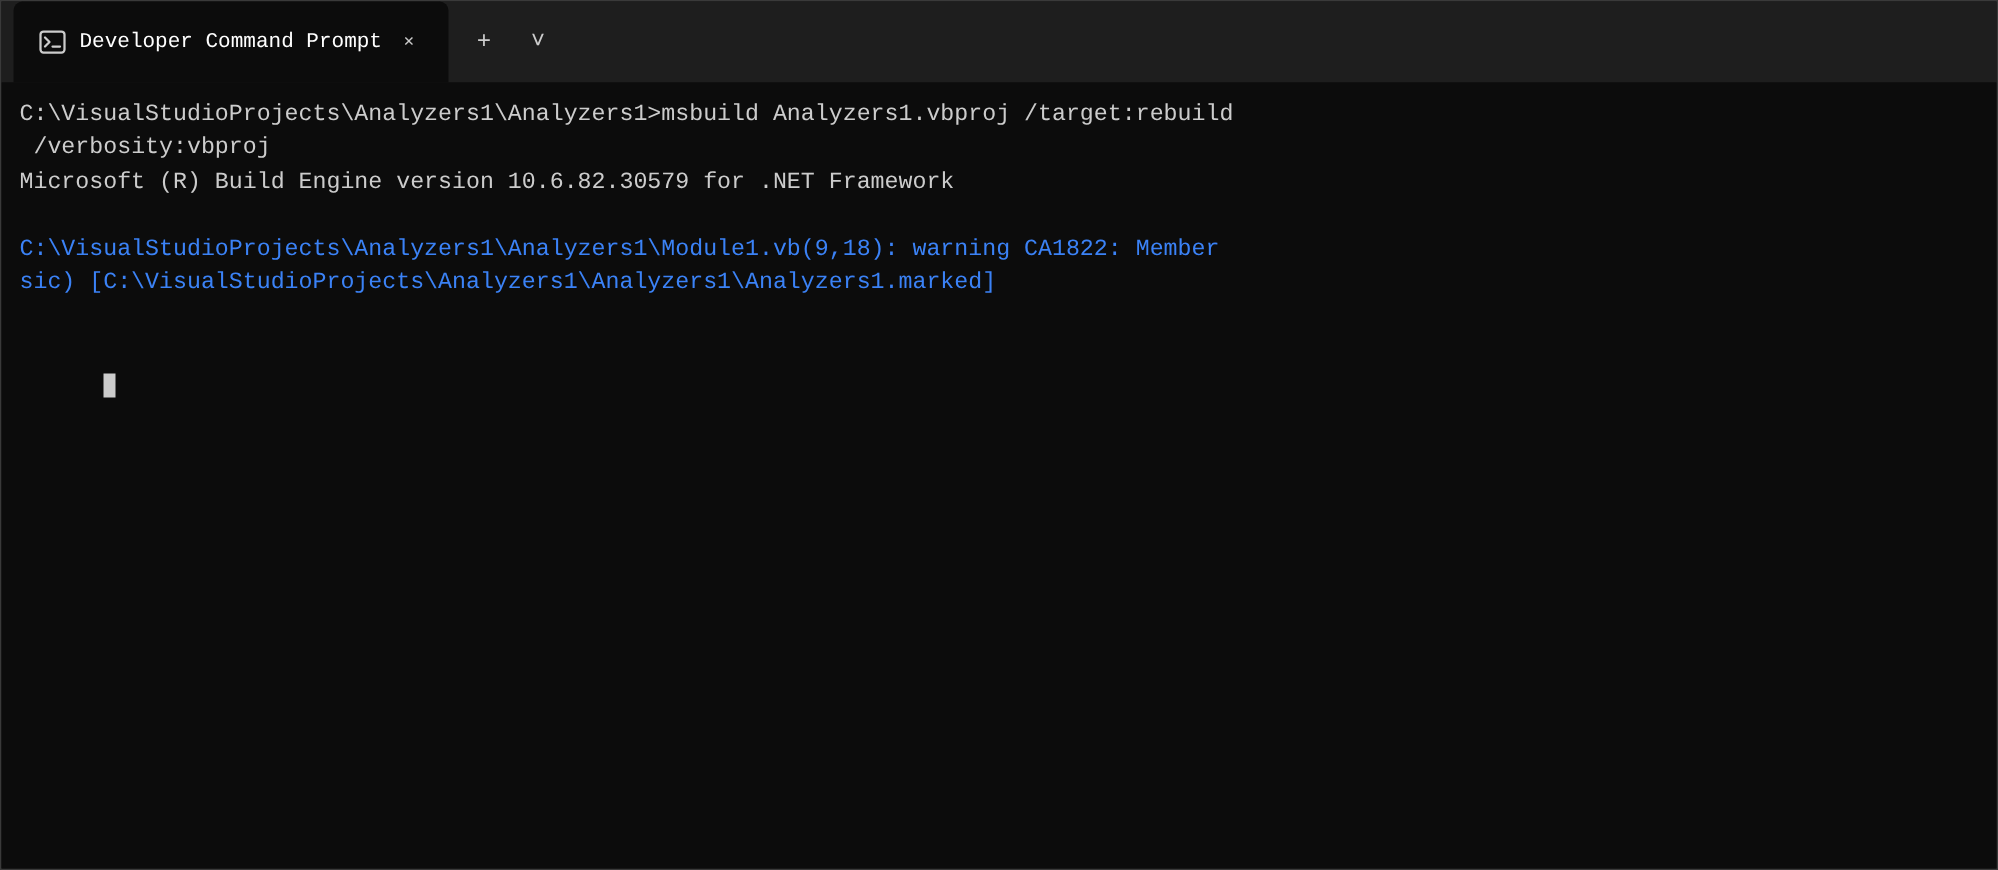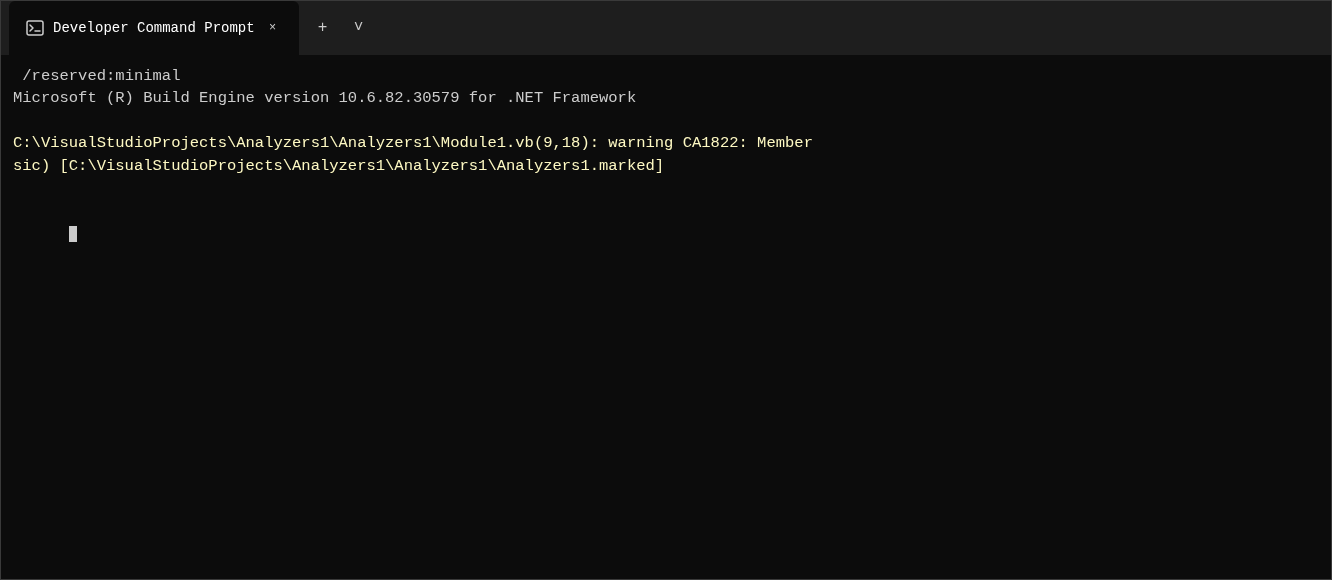--- a/index.html
+++ b/index.html
@@ -97,21 +97,21 @@
       overflow: hidden;
       font-size: 15.5px;
       line-height: 1.45;
     }
 
     .line-white {
       color: #cccccc;
     }
 
     .line-yellow {
-      color: #fef9c3;
+      color: #3b82f6;
     }
 
     .cursor {
       display: inline-block;
       width: 8px;
       height: 16px;
       background: #cccccc;
       vertical-align: text-bottom;
       animation: blink 1s step-end infinite;
     }
@@ -146,21 +146,22 @@
       <span>Developer Command Prompt</span>
       <div class="tab-close">×</div>
     </div>
     <div class="tab-actions">
       <div class="tab-action-btn">+</div>
       <div class="tab-action-btn">˅</div>
     </div>
   </div>
 
   <div class="terminal-body">
-    <div class="terminal-line line-white"> /reserved:minimal</div>
+    <div class="terminal-line line-white">C:\VisualStudioProjects\Analyzers1\Analyzers1&gt;msbuild Analyzers1.vbproj /target:rebuild</div>
+    <div class="terminal-line line-white"> /verbosity:vbproj</div>
     <div class="terminal-line line-white">Microsoft (R) Build Engine version 10.6.82.30579 for .NET Framework</div>
     <div class="empty-line"></div>
     <div class="terminal-line line-yellow">C:\VisualStudioProjects\Analyzers1\Analyzers1\Module1.vb(9,18): warning CA1822: Member</div>
     <div class="terminal-line line-yellow">sic) [C:\VisualStudioProjects\Analyzers1\Analyzers1\Analyzers1.marked]</div>
     <div class="empty-line"></div>
     <div class="terminal-line line-white">
       <span class="cursor"></span>
     </div>
   </div>
 </div>

